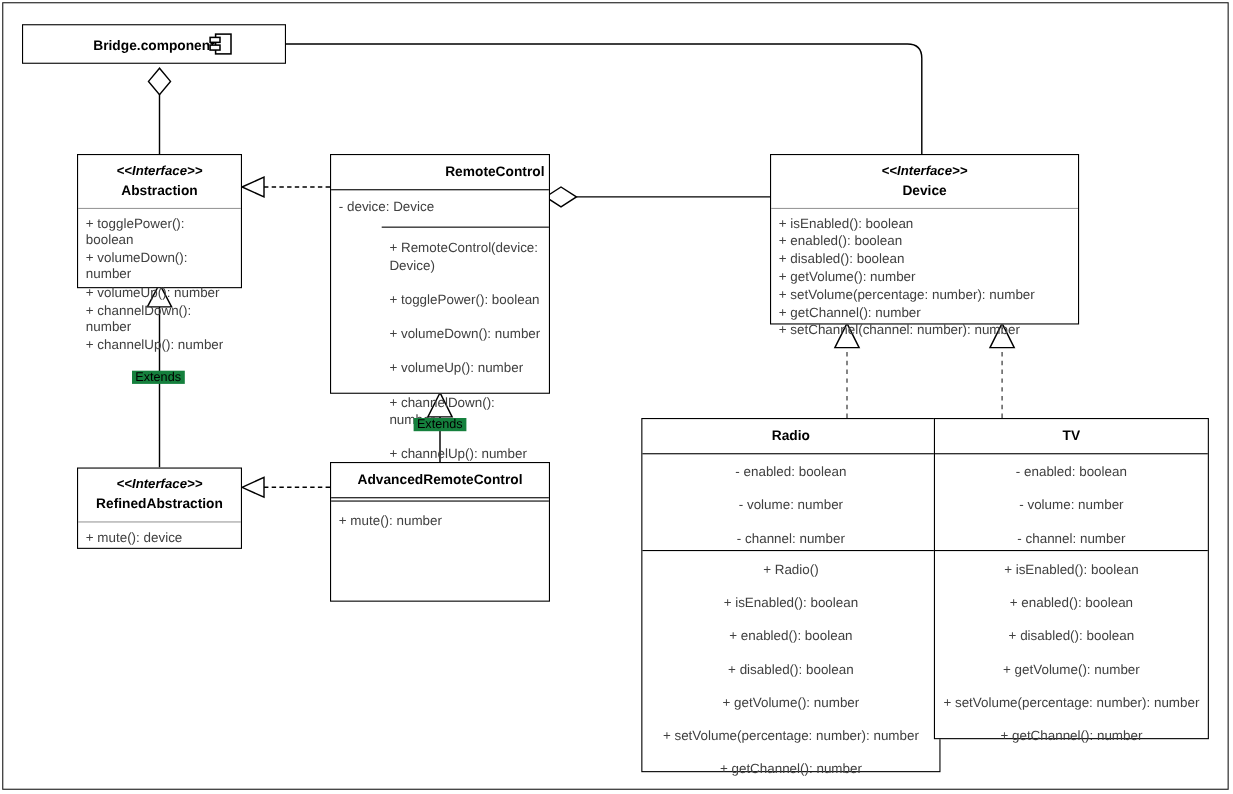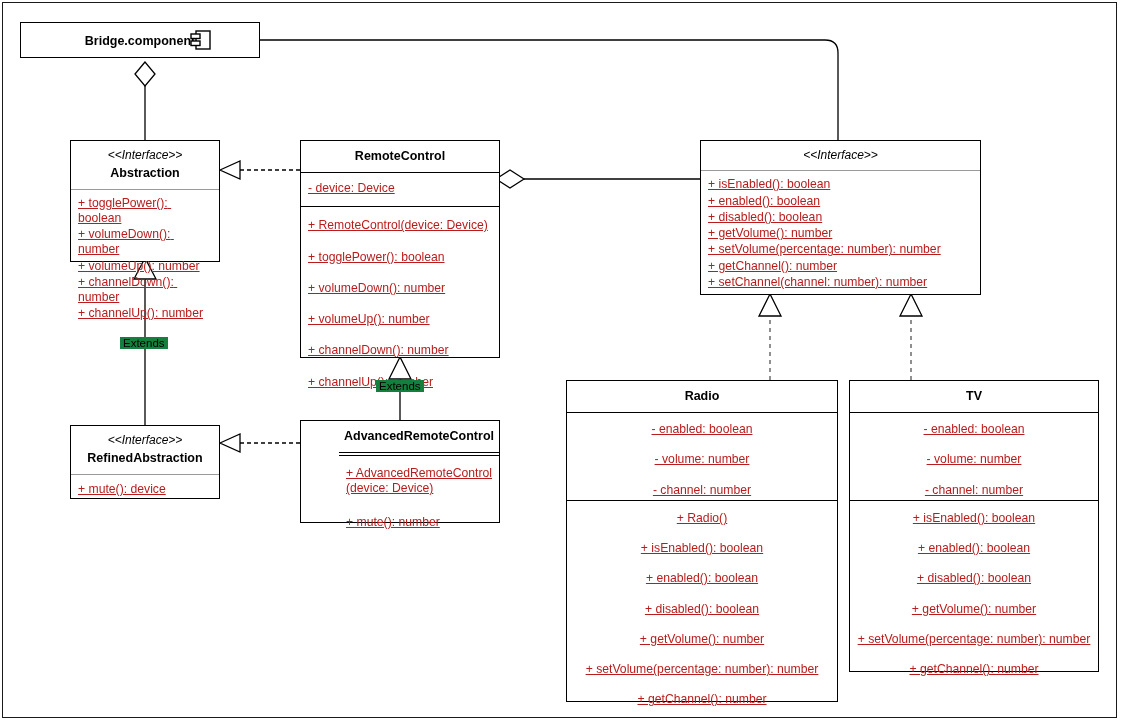--- a/index.html
+++ b/index.html
@@ -44,44 +44,43 @@
     text-align: center;
     font-weight: bold;
     font-size: 12.5px;
     color: #000000;
     line-height: 1.45;
     padding: 6px 4px;
   }
   .box-title .stereo {
     display: block;
     font-style: italic;
-    font-weight: normal;
+    font-weight: bold;
     font-size: 12px;
   }
   .box-title .nm {
     display: block;
   }
   .compartment {
     border-top: 1.2px solid #000000;
     padding: 6px 7px;
     box-sizing: border-box;
   }
   .compartment.light {
     border-top: 1px solid #9a9a9a;
   }
   .compartment.empty {
     padding: 0;
     height: 3px;
   }
   .member {
     font-size: 12.2px;
-    color: #b91c1c;
+    color: #404040;
     white-space: pre-wrap;
     line-height: 1.25;
-    text-decoration: underline;
   }
   .tight .member {
     margin: 0 0 1px 0;
   }
   .loose .member {
     margin: 0 0 15px 0;
     text-align: center;
   }
   .loose .member:last-child { margin-bottom: 2px; }
   .rc-loose .member { margin: 0 0 16px 0; }
@@ -176,39 +175,40 @@
     <div class="compartment light tight">
       <div class="member">+ togglePower(): boolean</div>
       <div class="member">+ volumeDown(): number</div>
       <div class="member">+ volumeUp(): number</div>
       <div class="member">+ channelDown(): number</div>
       <div class="member">+ channelUp(): number</div>
     </div>
   </div>
 
   <div class="uml-box" style="left:300px; top:140px; width:200px; height:218px;">
-    <div class="box-title" style="padding:6px 4px 7px;">
+    <div class="box-title" style="padding:6px 4px 7px;text-align:right;">
       <span class="nm">RemoteControl</span>
     </div>
     <div class="compartment tight" style="padding:8px 7px 9px;">
       <div class="member">- device: Device</div>
     </div>
-    <div class="compartment rc-loose" style="padding:11px 7px 0;">
+    <div class="compartment rc-loose" style="padding:11px 7px 0;margin-left:46px;">
       <div class="member">+ RemoteControl(device: Device)</div>
       <div class="member">+ togglePower(): boolean</div>
       <div class="member">+ volumeDown(): number</div>
       <div class="member">+ volumeUp(): number</div>
       <div class="member">+ channelDown(): number</div>
       <div class="member">+ channelUp(): number</div>
     </div>
   </div>
 
   <div class="uml-box" style="left:700px; top:140px; width:281px; height:155px;">
     <div class="box-title">
       <span class="stereo">&lt;&lt;Interface&gt;&gt;</span>
+      <span class="nm">Device</span>
     </div>
     <div class="compartment light tight">
       <div class="member">+ isEnabled(): boolean</div>
       <div class="member">+ enabled(): boolean</div>
       <div class="member">+ disabled(): boolean</div>
       <div class="member">+ getVolume(): number</div>
       <div class="member">+ setVolume(percentage: number): number</div>
       <div class="member">+ getChannel(): number</div>
       <div class="member">+ setChannel(channel: number): number</div>
     </div>
@@ -217,33 +217,31 @@
   <div class="uml-box" style="left:70px; top:425px; width:150px; height:74px;">
     <div class="box-title">
       <span class="stereo">&lt;&lt;Interface&gt;&gt;</span>
       <span class="nm">RefinedAbstraction</span>
     </div>
     <div class="compartment light tight" style="padding:7px;">
       <div class="member">+ mute(): device</div>
     </div>
   </div>
 
-  <div class="uml-box" style="left:300px; top:420px; width:200px; height:103px;padding-left:38px;">
+  <div class="uml-box" style="left:300px; top:420px; width:200px; height:127px;">
     <div class="box-title" style="padding:6px 4px 7px;">
       <span class="nm">AdvancedRemoteControl</span>
     </div>
     <div class="compartment empty"></div>
     <div class="compartment arc-loose" style="padding:10px 7px 0;">
-      <div class="member">+ AdvancedRemoteControl
-(device: Device)</div>
       <div class="member">+ mute(): number</div>
     </div>
   </div>
 
-  <div class="uml-box" style="left:566px; top:380px; width:272px; height:322px;">
+  <div class="uml-box" style="left:583px; top:380px; width:272px; height:322px;">
     <div class="box-title" style="padding:6px 4px 7px;">
       <span class="nm">Radio</span>
     </div>
     <div class="compartment loose" style="padding:9px 7px 0;">
       <div class="member">- enabled: boolean</div>
       <div class="member">- volume: number</div>
       <div class="member">- channel: number</div>
     </div>
     <div class="compartment loose" style="padding:10px 7px 0;">
       <div class="member">+ Radio()</div>

